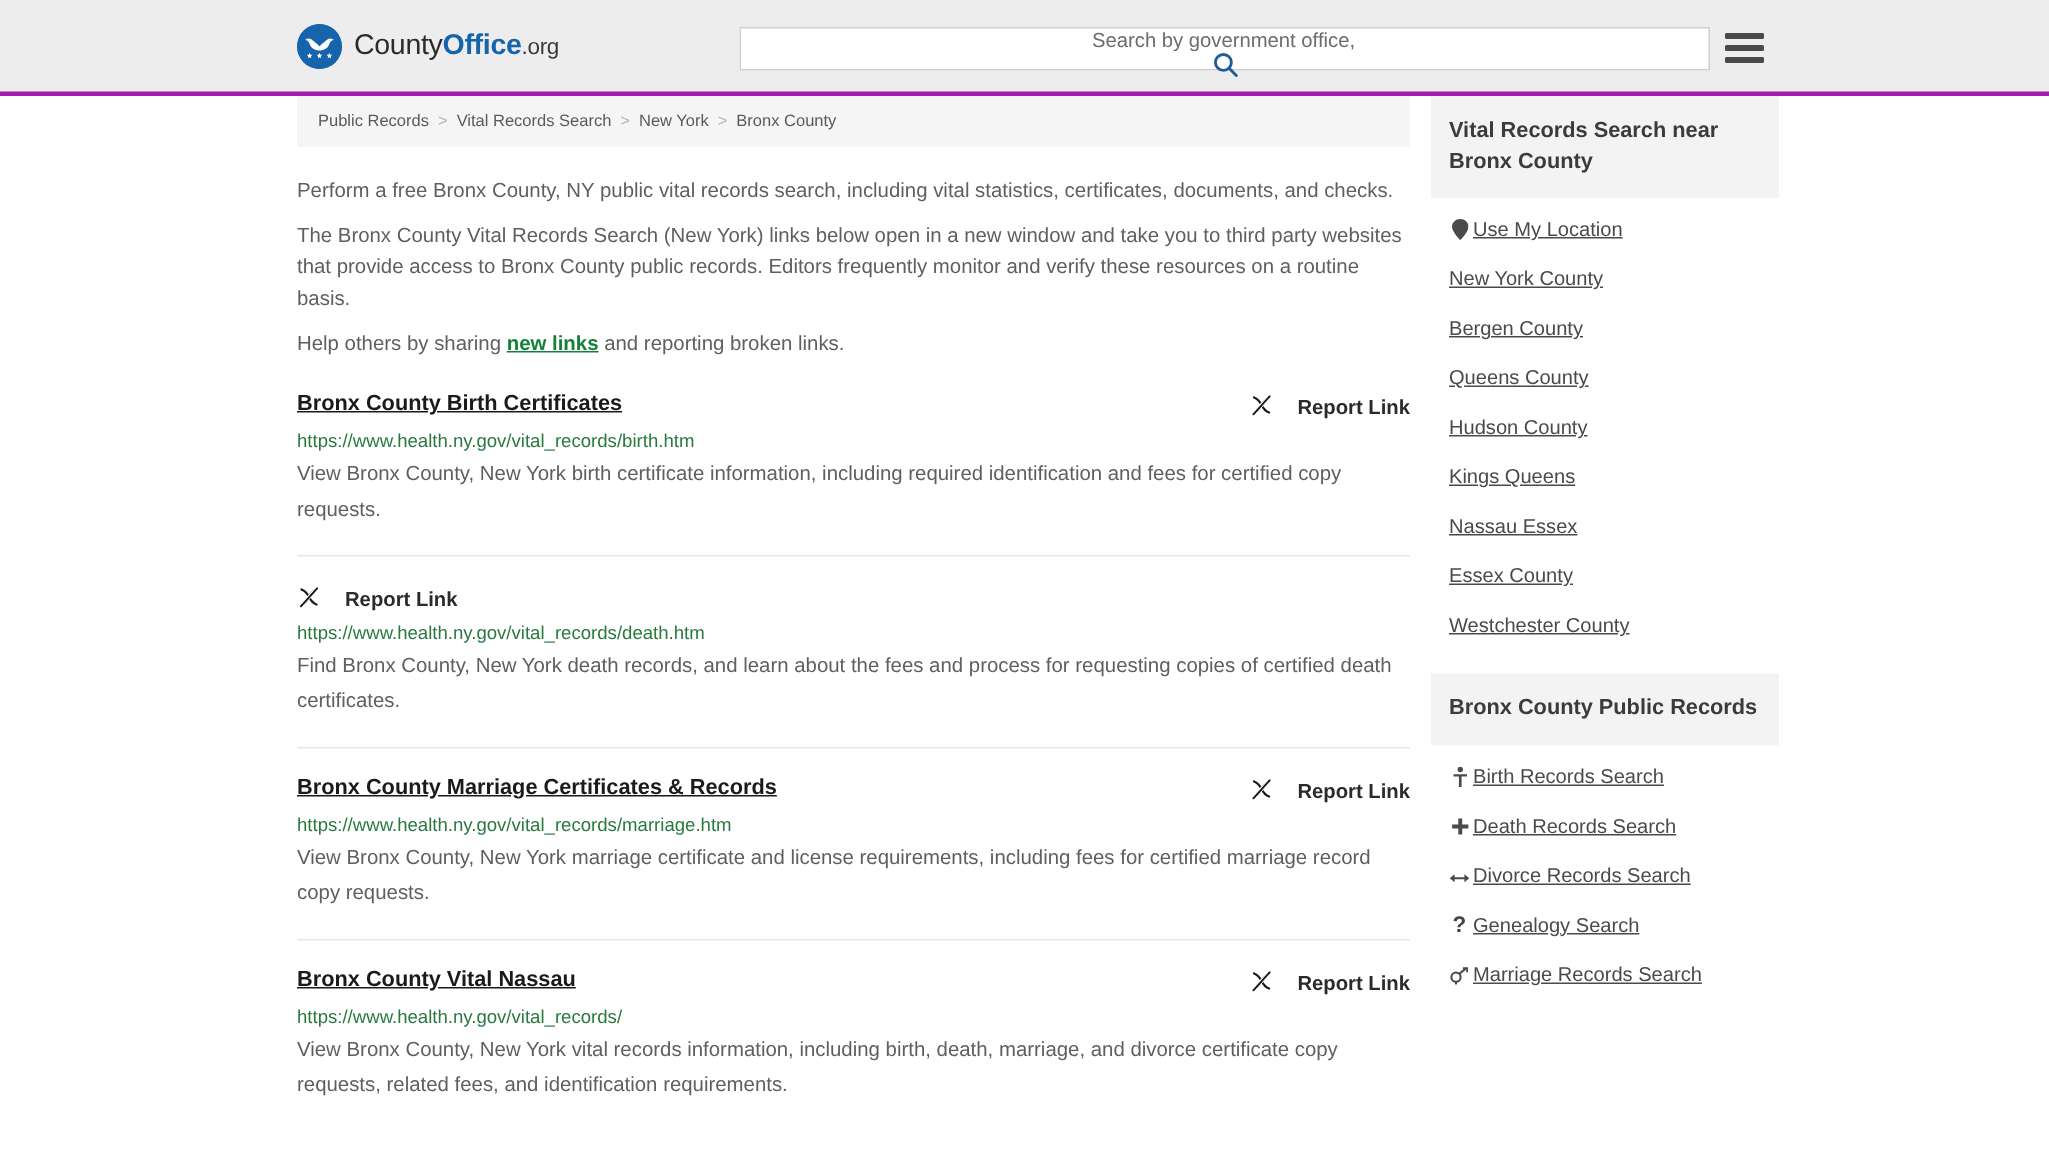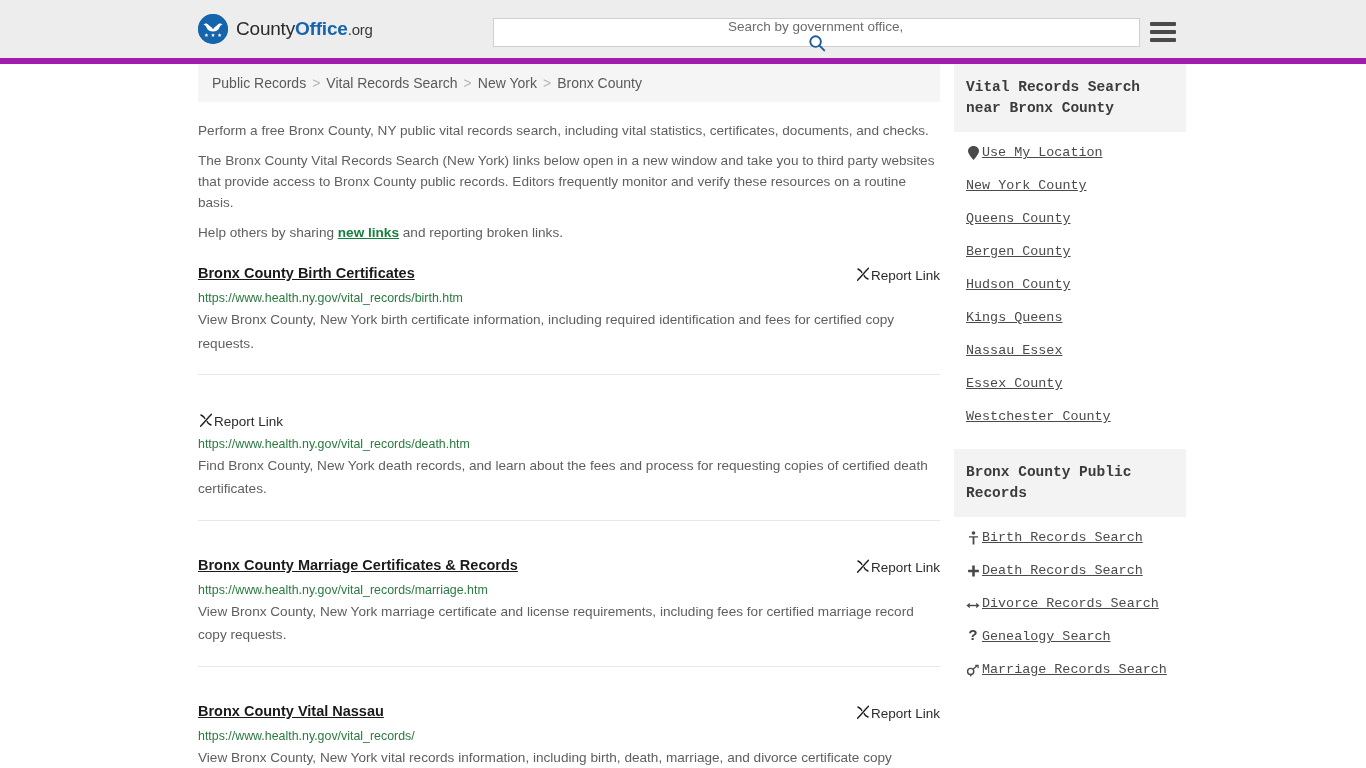--- a/index.html
+++ b/index.html
@@ -9,21 +9,21 @@
     overflow: hidden;
     background: #ffffff;
     font-family: "Liberation Sans", sans-serif;
     -webkit-font-smoothing: antialiased;
   }
 
   
   .site-header {
     height: 64px;
     background: #ededed;
-    border-bottom: 6px solid #a21caf;
+    border-bottom: 3px solid #a21caf;
     display: flex;
     align-items: center;
     position: relative;
   }
   .brand {
     display: flex;
     align-items: center;
     margin-left: 198px;
     gap: 8px;
     text-decoration: none;
@@ -107,27 +107,27 @@
     color: #3b3b3b;
     margin: 24px 0 14px 0;
     letter-spacing: -0.1px;
   }
   .cols {
     display: flex;
     align-items: flex-start;
     gap: 14px;
   }
   .main-col { width: 742px; flex: none; }
-  .side-col { width: 232px; flex: none; font-family: Liberation Mono, monospace; }
+  .side-col { width: 232px; flex: none; }
 
   
   .breadcrumb {
     background: #f5f5f5;
     padding: 11px 14px;
-    font-size: 14px;
+    font-size: 11px;
     color: #5a5a5a;
     display: flex;
     flex-wrap: wrap;
     align-items: center;
   }
   .breadcrumb a {
     color: #5a5a5a;
     text-decoration: none;
   }
   .breadcrumb .sep {
@@ -148,44 +148,45 @@
     color: #15803d;
     text-decoration: underline;
     font-weight: bold;
   }
 
   
   .results { margin-top: 22px; }
   .result {
     padding: 0 0 19px 0;
     border-bottom: 1px solid #e8e8e8;
-    margin-bottom: 36px;
+    margin-bottom: 18px;
   }
   .result:last-child { border-bottom: 0; }
   .result-head {
     display: flex;
     align-items: flex-start;
     justify-content: space-between;
   }
   .result-title {
     font-size: 14.5px;
     font-weight: bold;
     color: #1a1a1a;
     text-decoration: underline;
     cursor: pointer;
   }
   .report-link {
     display: flex;
     align-items: center;
-    gap: 0;
+    gap: 16px;
     color: #2b2b2b;
     font-size: 13.5px;
     cursor: pointer;
     white-space: nowrap;
     margin-top: 1px;
+    font-weight: bold;
   }
   .result-url {
     font-size: 12.4px;
     color: #2a7a3f;
     margin-top: 6px;
   }
   .result-desc {
     font-size: 13.6px;
     line-height: 1.72;
     color: #5f5f5f;
@@ -378,24 +379,24 @@
                 <path d="M5.5 0 C2.5 0 0 2.3 0 5.1 C0 8.6 5.5 14 5.5 14 C5.5 14 11 8.6 11 5.1 C11 2.3 8.5 0 5.5 0 Z" fill="#4a4a4a"></path>
               </svg>
             </span>
             <a href="#">Use My Location</a>
           </div>
 
           <div class="side-item">
             <a href="#">New York County</a>
           </div>
           <div class="side-item">
+            <a href="#">Bergen County</a>
+          </div>
+          <div class="side-item">
             <a href="#">Queens County</a>
-          </div>
-          <div class="side-item">
-            <a href="#">Bergen County</a>
           </div>
           <div class="side-item">
             <a href="#">Hudson County</a>
           </div>
           <div class="side-item">
             <a href="#">Kings Queens</a>
           </div>
           <div class="side-item">
             <a href="#">Nassau Essex</a>
           </div>

